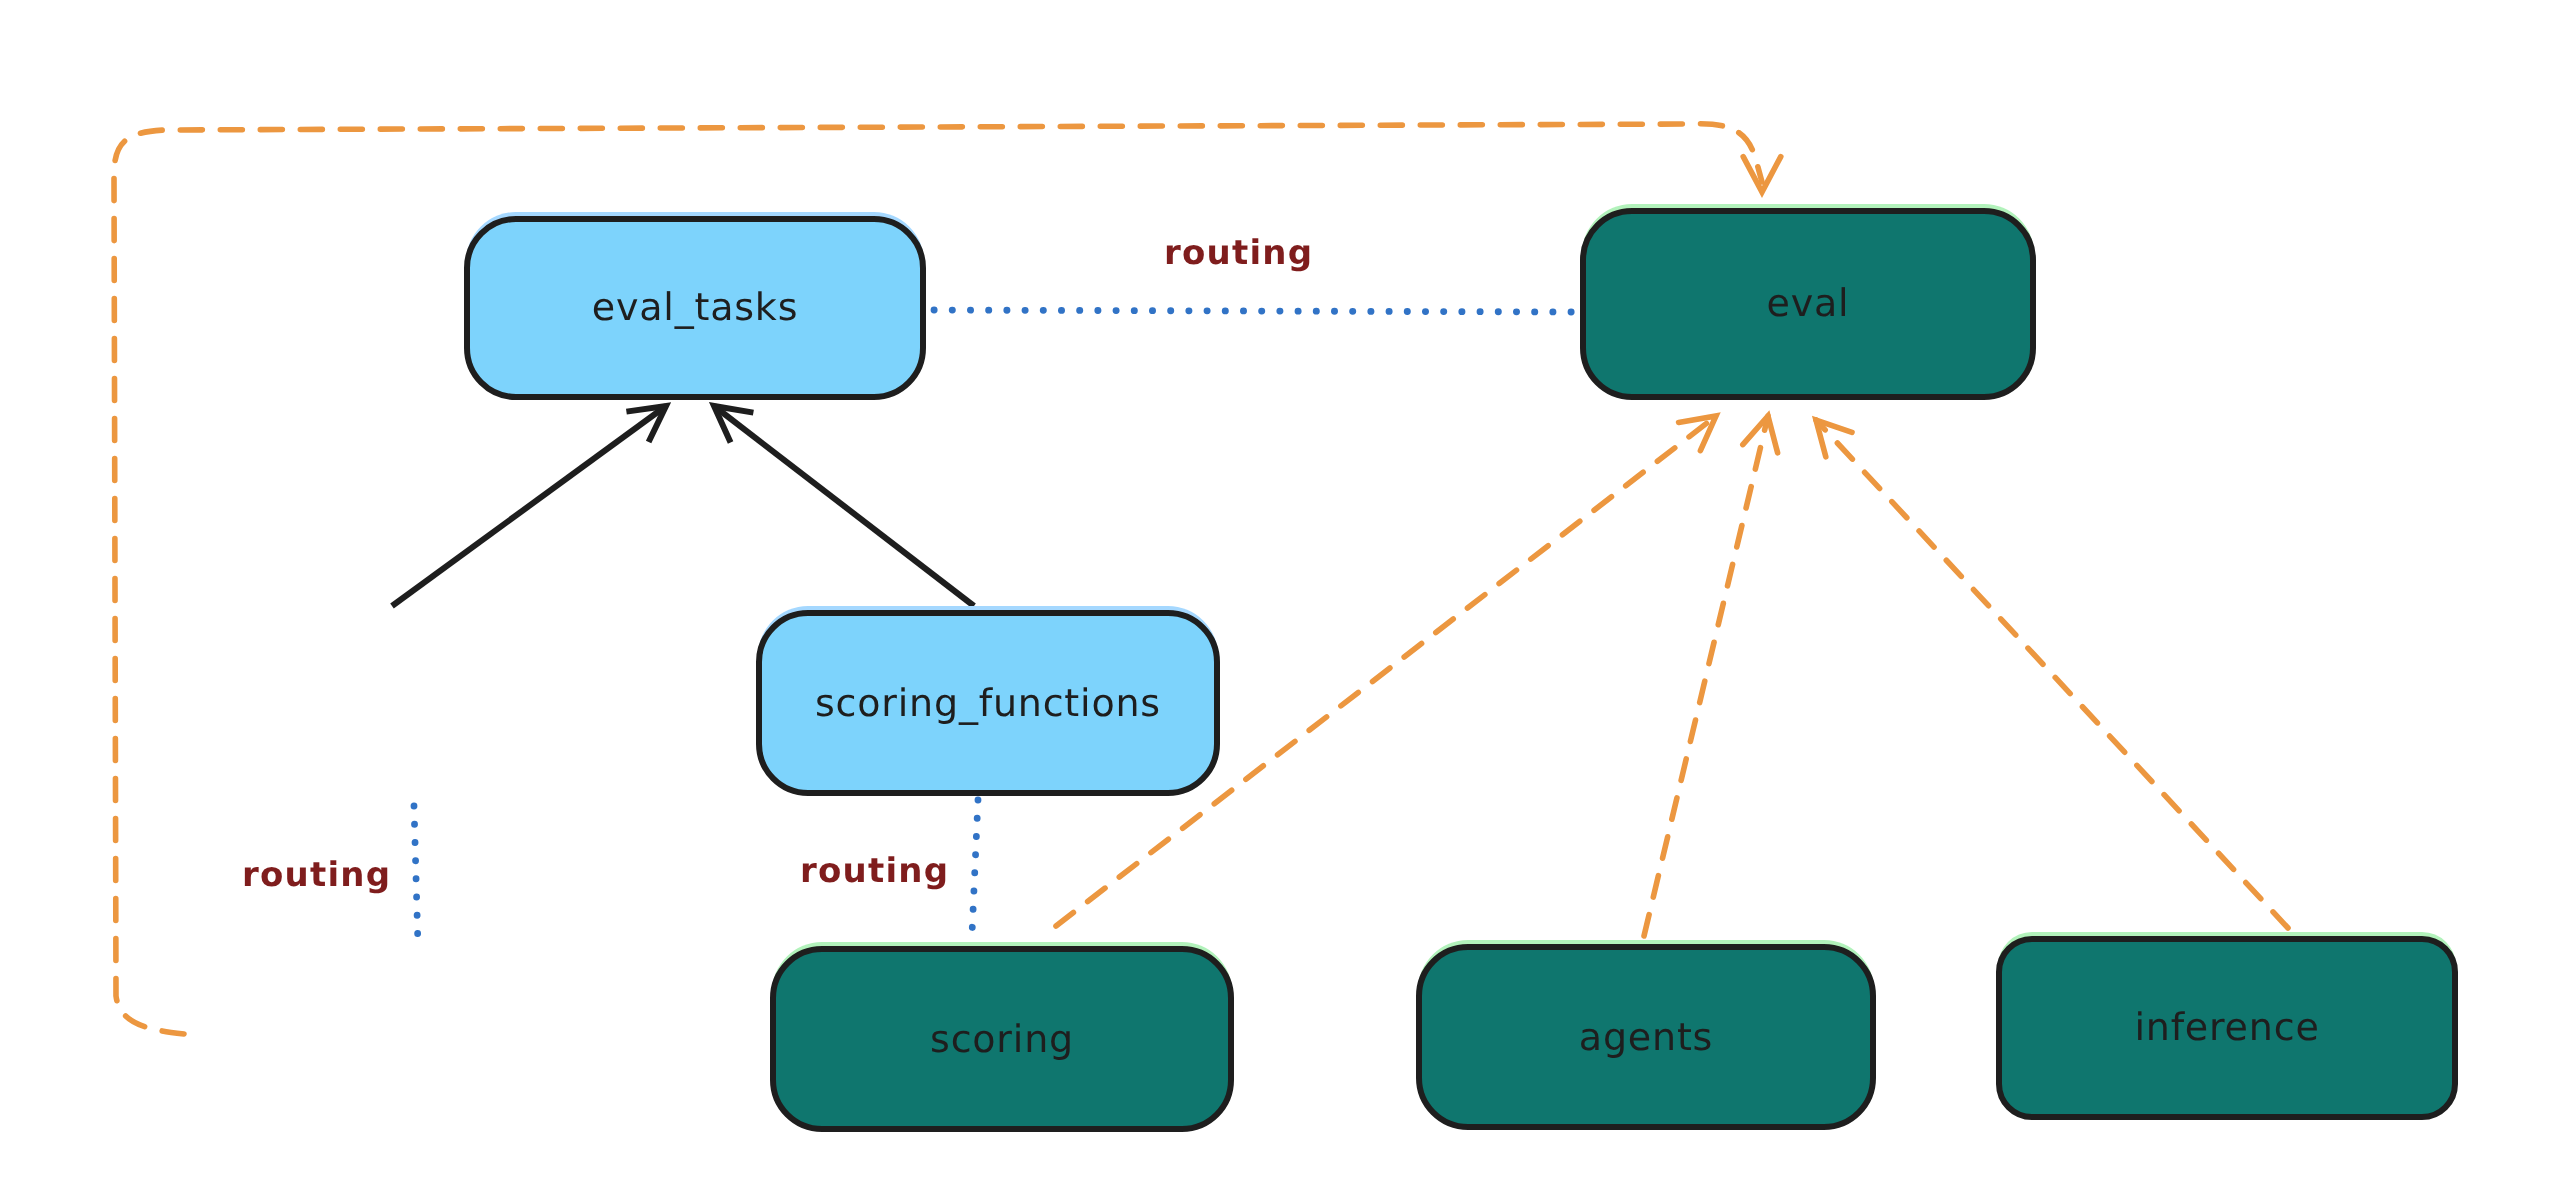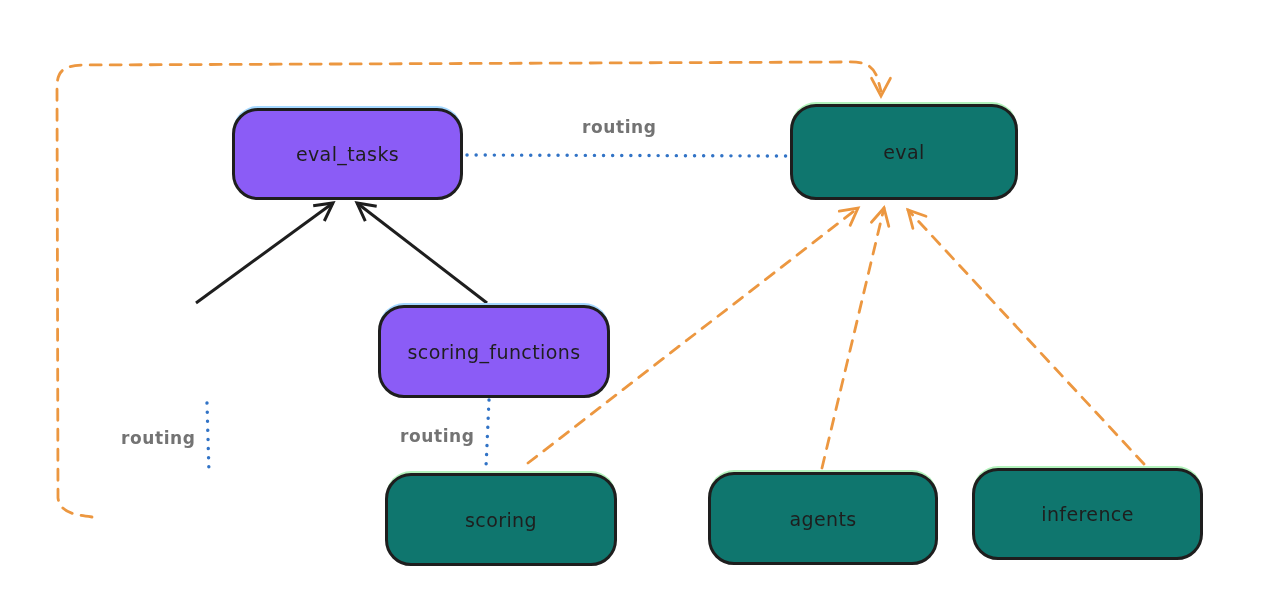--- a/index.html
+++ b/index.html
@@ -24,25 +24,25 @@
     border: 3px solid #1e1e1e;
     border-radius: 26px;
     display: flex;
     align-items: center;
     justify-content: center;
     color: #1e1e1e;
     font-size: 19px;
     letter-spacing: 0.4px;
     white-space: nowrap;
   }
-  .node.blue  { background: #8b5cf6; box-shadow: 0 -3px 0 -1px #a5d8ff; }
+  .node.blue  { background: #7dd3fc; box-shadow: 0 -3px 0 -1px #a5d8ff; }
   .node.green { background: #0f766e; box-shadow: 0 -3px 0 -1px #b2f2bb; }
   .edge-label {
     position: absolute;
-    color: #737373;
+    color: #7f1d1d;
     font-weight: bold;
     font-size: 17px;
     letter-spacing: 0.6px;
   }
   .e-black  { stroke: #1e1e1e; stroke-width: 3;   fill: none; }
   .e-orange { stroke: #ec9740; stroke-width: 2.8; fill: none; stroke-dasharray: 11 9; stroke-linecap: round; }
   .e-orange-head { stroke: #ec9740; stroke-width: 2.8; fill: none; stroke-linecap: round; }
   .e-blue-dot {
     stroke: #3173c6; stroke-width: 3.4; fill: none;
     stroke-dasharray: 0.1 9; stroke-linecap: round;
@@ -102,21 +102,21 @@
 
 
   <div class="node green" style="left:385px; top:473px; width:232px; height:93px;">
     <span>scoring</span>
   </div>
 
   <div class="node green" style="left:708px; top:472px; width:230px; height:93px;">
     <span>agents</span>
   </div>
 
-  <div class="node green" style="left:972px; top:468px; width:231px; height:92px;">
+  <div class="node green" style="left:998px; top:468px; width:231px; height:92px;border-radius:18px;">
     <span>inference</span>
   </div>
 
   <div class="edge-label" style="left:582px; top:117px;">routing</div>
 
   <div class="edge-label" style="left:121px; top:428px;">routing</div>
 
   <div class="edge-label" style="left:400px; top:426px;">routing</div>
 
 </div>

